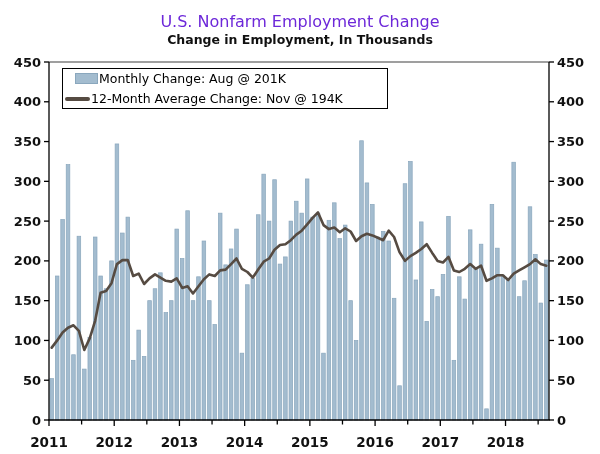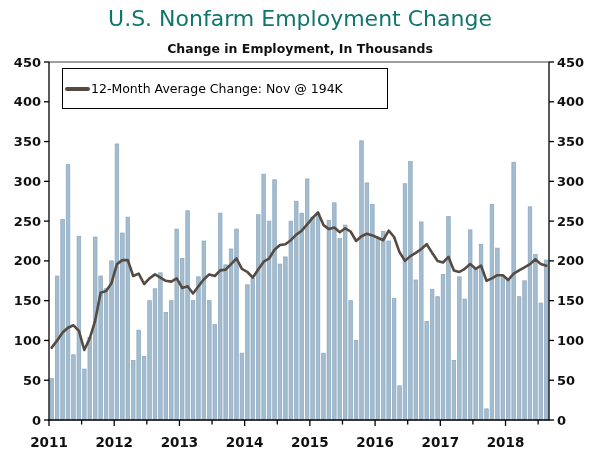--- a/index.html
+++ b/index.html
@@ -1,26 +1,26 @@
 <!DOCTYPE html>
 <html><head>
 <meta charset="utf-8">
 <style>
   html,body{margin:0;padding:0;background:#ffffff;}
   .canvas{
     position:relative;width:600px;height:454px;background:#ffffff;overflow:hidden;
     font-family:"DejaVu Sans","Liberation Sans",sans-serif;color:#000;
   }
   .title{
-    position:absolute;left:0;top:6px;width:100%;text-align:center;
-    font-size:22px;font-weight:400;color:#0f766e;letter-spacing:0px;
+    position:absolute;left:0;top:12px;width:100%;text-align:center;
+    font-size:16px;font-weight:400;color:#6d28d9;letter-spacing:0px;
   }
   .subtitle{
     position:absolute;left:0;top:32px;width:100%;text-align:center;
-    font-size:12.5px;font-weight:700;color:#111;margin-top:9px;
+    font-size:12.5px;font-weight:700;color:#111;
   }
   svg.plot{position:absolute;left:0;top:0;}
   .legend{
     position:absolute;left:62px;top:68px;width:326px;height:41px;
     border:1.4px solid #000;background:#fff;box-sizing:border-box;
     display:flex;flex-direction:column;justify-content:center;gap:2px;z-index:5;
   }
   .legend-row{display:flex;align-items:center;height:18px;}
   .swatch-bar{width:21px;height:9px;margin-left:12px;margin-right:1px;flex:0 0 auto;}
   .swatch-line{width:25px;height:4px;border-radius:2px;margin-left:2px;margin-right:1px;flex:0 0 auto;}
@@ -202,17 +202,21 @@
         <text x="440.304347826087" y="447" text-anchor="middle" font-size="13.5px" font-weight="bold" fill="#111111">2017</text>
         <line x1="472.9130434782609" y1="420" x2="472.9130434782609" y2="424.5" stroke="#000000" stroke-width="1.3"></line>
         <line x1="505.5217391304348" y1="420" x2="505.5217391304348" y2="426" stroke="#000000" stroke-width="1.3"></line>
         <text x="505.5217391304348" y="447" text-anchor="middle" font-size="13.5px" font-weight="bold" fill="#111111">2018</text>
         <line x1="538.1304347826087" y1="420" x2="538.1304347826087" y2="424.5" stroke="#000000" stroke-width="1.3"></line>
       </g>
     </svg>
 
   <div class="legend">
     <div class="legend-row">
+      <span class="swatch-bar" id="sw-bar" style="background: rgb(163, 188, 207); border: 1px solid rgb(138, 167, 189);"></span>
+      <span class="legend-label">Monthly Change: Aug @ 201K</span>
+    </div>
+    <div class="legend-row">
       <span class="swatch-line" id="sw-line" style="background: rgb(86, 75, 66);"></span>
       <span class="legend-label">12-Month Average Change: Nov @ 194K</span>
     </div>
   </div>
 </div>
 
 </body></html>

